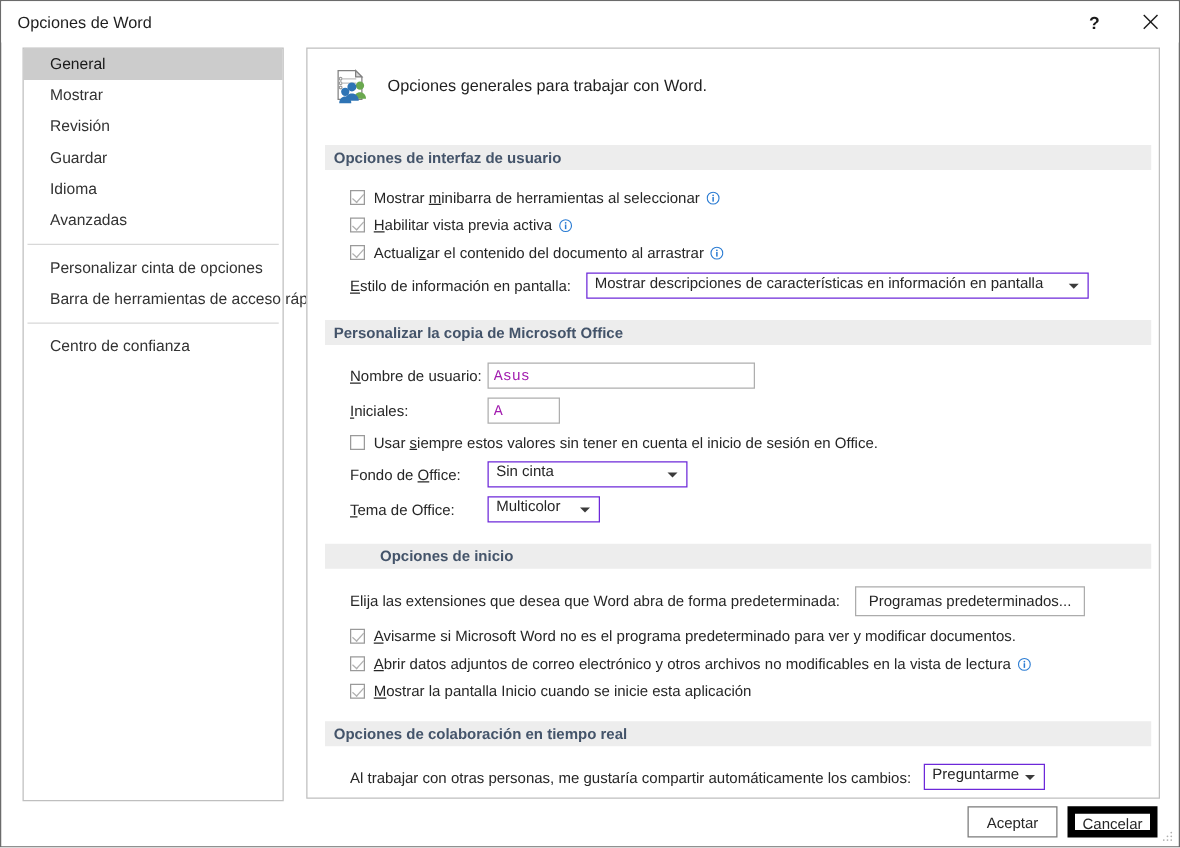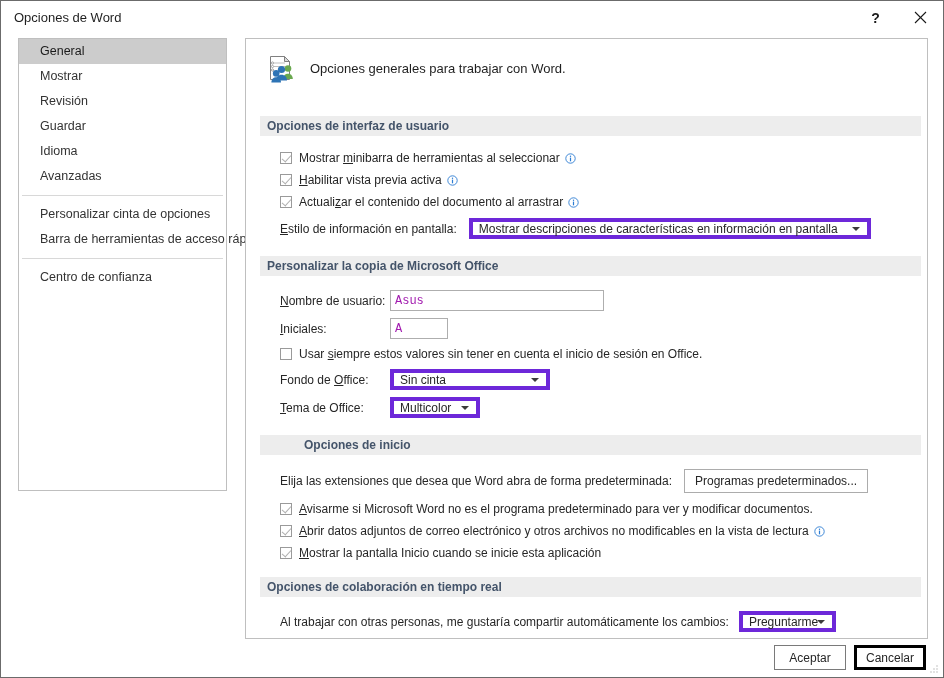--- a/index.html
+++ b/index.html
@@ -71,21 +71,21 @@
     position: relative;
     height: 605px;
   }
 
   
   .nav {
     position: absolute;
     left: 17px;
     top: 4px;
     width: 209px;
-    height: 453px;
+    height: 603px;
     box-sizing: border-box;
     border: 1px solid #bfbfbf;
     background: #ffffff;
     padding-top: 0;
   }
   .nav-item {
     height: 25px;
     line-height: 25px;
     padding-left: 21px;
     font-size: 12.5px;
@@ -205,21 +205,21 @@
   .lbl {
     font-size: 12px;
     color: #262626;
     white-space: nowrap;
   }
 
   
   .combo {
     box-sizing: border-box;
     height: 21px;
-    border: 4px solid #6d28d9;
+    border: 1px solid #6d28d9;
     background: #ffffff;
     display: flex;
     align-items: flex-start;
     padding-left: 6px;
     font-size: 12px;
     color: #262626;
     position: relative;
     cursor: default;
     white-space: nowrap;
   }
@@ -274,21 +274,21 @@
     right: 17px;
     top: 7px;
     display: flex;
     gap: 8px;
   }
   .fbtn {
     box-sizing: border-box;
     width: 72px;
     height: 25px;
     background: #ffffff;
-    border: 3px solid #000000;
+    border: 6px solid #000000;
     font-family: "Liberation Sans", sans-serif;
     font-size: 12px;
     color: #262626;
     cursor: default;
   }
   .fbtn.default {
     border: 1px solid #7a7a7a;
     box-shadow: inset 0 0 0 1px #ffffff;
   }
   .grip {

